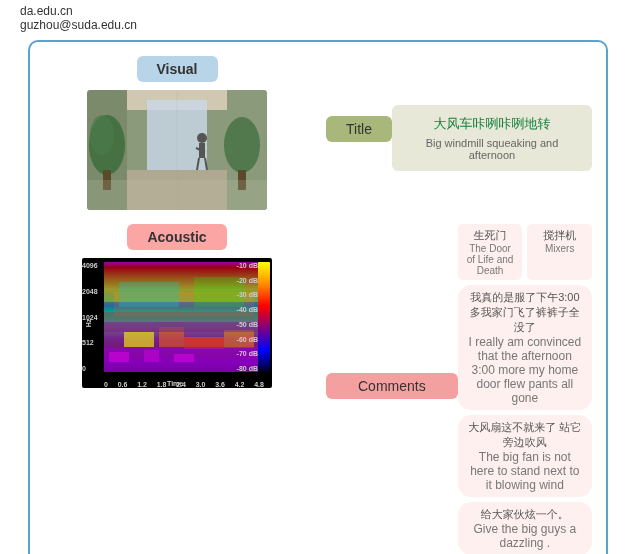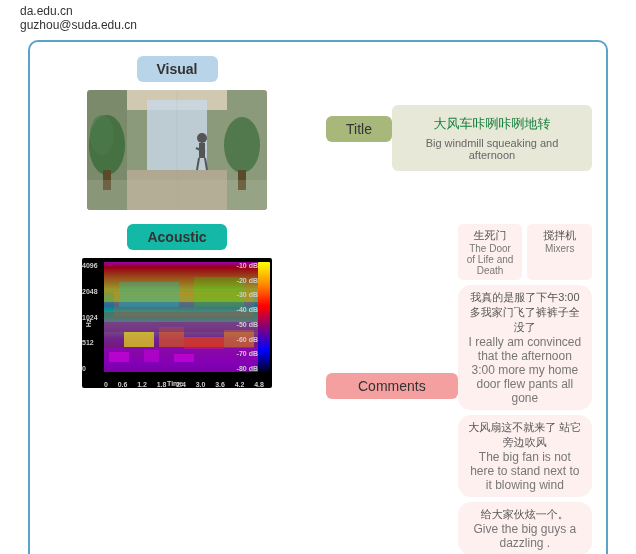--- a/index.html
+++ b/index.html
@@ -74,21 +74,21 @@
       background: #a8b87a;
       border-radius: 6px;
       padding: 5px 20px;
       font-size: 14px;
       color: #333;
       margin-bottom: 8px;
       text-align: center;
     }
 
     .section-label-orange {
-      background: #14b8a6;
+      background: #fca5a5;
       border-radius: 6px;
       padding: 5px 20px;
       font-size: 14px;
       color: #333;
       margin-bottom: 8px;
       text-align: center;
     }
 
     .section-label-pink {
       background: #f5a0a0;

